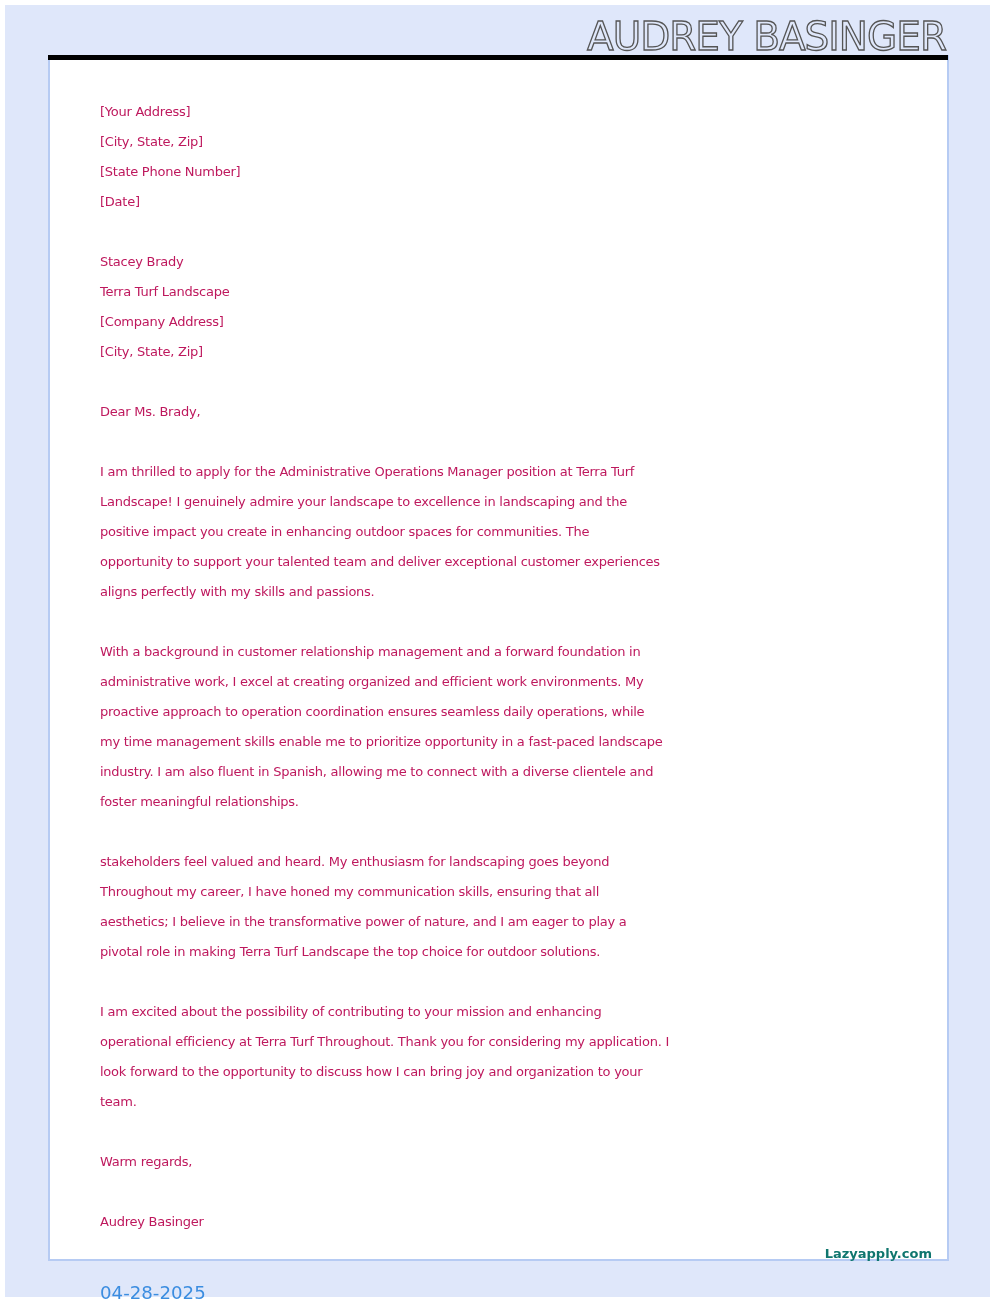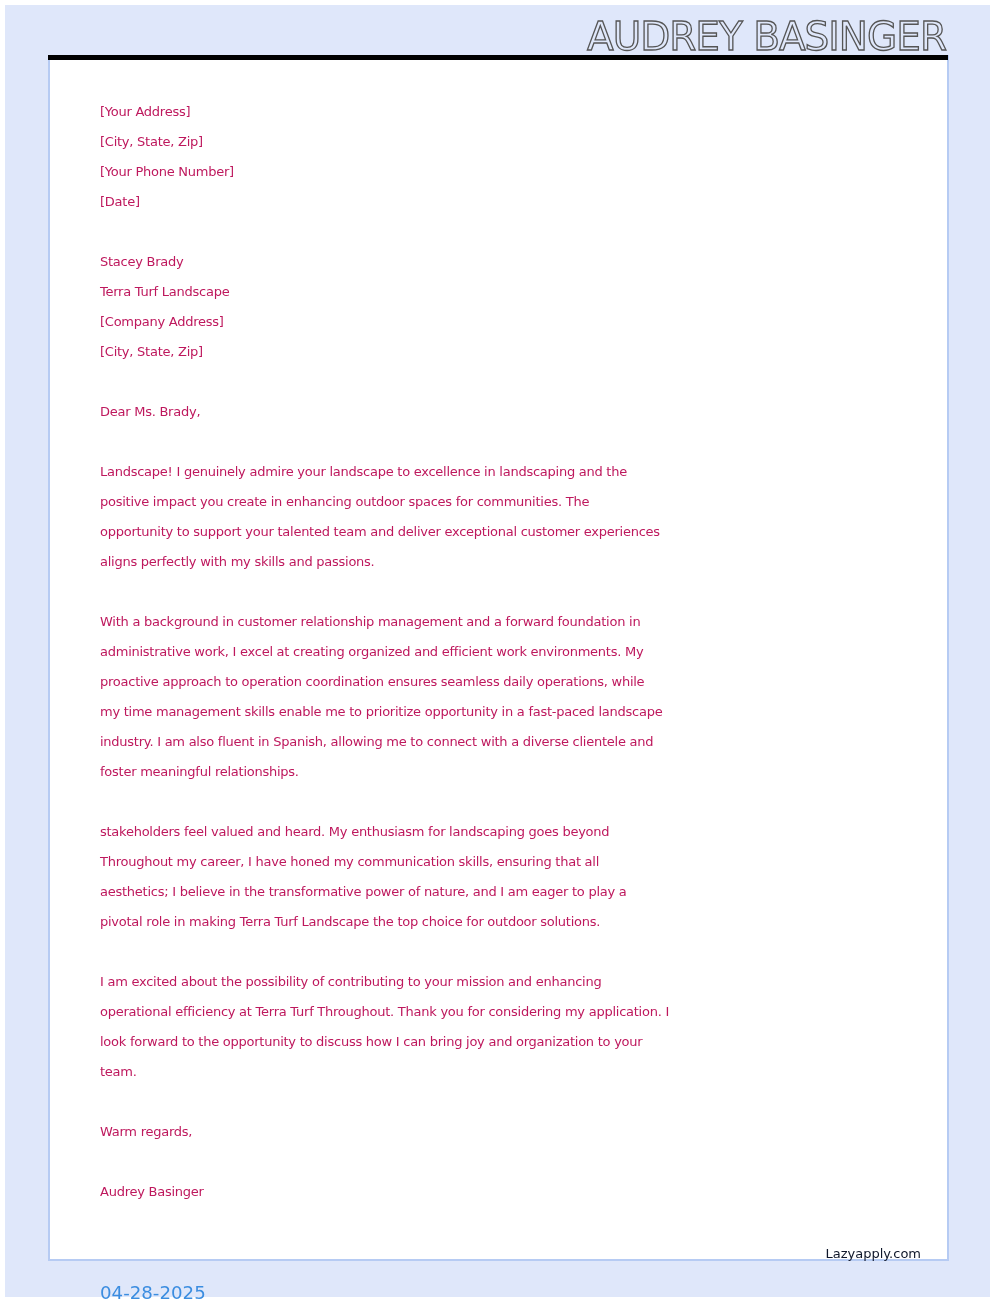--- a/index.html
+++ b/index.html
@@ -9,50 +9,51 @@
   .name { position:absolute; right:50px; top:14px; font-size:39px; letter-spacing:-1px;
           color:#dfe7fa; -webkit-text-stroke:1.3px #555; font-family:"DejaVu Sans", sans-serif;
           white-space:nowrap; }
   .card { position:absolute; left:48px; top:55px; width:897px; height:1204px; background:#ffffff;
           border-left:2px solid #b6cbf3; border-right:2px solid #b6cbf3; border-bottom:2px solid #b6cbf3; }
   .topbar { position:absolute; left:48px; top:55px; width:900px; height:5px; background:#000; }
   .body { position:absolute; left:100px; top:97px; width:800px; font-size:13px; line-height:30px;
           color:#be185d; letter-spacing:-0.25px; }
   .line { display:block; white-space:nowrap; }
   .blank { display:block; height:30px; }
-  .brand { position:absolute; right:75px; top:1246px; font-size:13px; color:#0f172a; }
+  .brand { position:absolute; right:64px; top:1246px; font-size:13px; color:#0f766e;font-weight:bold; }
   .date { position:absolute; left:100px; top:1278px; font-size:18.2px; line-height:30px; color:#3b8de0; }
 </style>
 </head>
 <body>
 
 <div class="outer"></div>
 <div class="name">AUDREY BASINGER</div>
 <div class="card"></div>
 <div class="topbar"></div>
 
 <div class="body">
   <div>
     <span class="line">[Your Address]</span>
     <span class="line">[City, State, Zip]</span>
-    <span class="line">[Your Phone Number]</span>
+    <span class="line">[State Phone Number]</span>
     <span class="line">[Date]</span>
   </div>
   <span class="blank"></span>
   <div>
     <span class="line">Stacey Brady</span>
     <span class="line">Terra Turf Landscape</span>
     <span class="line">[Company Address]</span>
     <span class="line">[City, State, Zip]</span>
   </div>
   <span class="blank"></span>
   <span class="line">Dear Ms. Brady,</span>
   <span class="blank"></span>
 
   <div>
+    <span class="line">I am thrilled to apply for the Administrative Operations Manager position at Terra Turf</span>
     <span class="line">Landscape! I genuinely admire your landscape to excellence in landscaping and the</span>
     <span class="line">positive impact you create in enhancing outdoor spaces for communities. The</span>
     <span class="line">opportunity to support your talented team and deliver exceptional customer experiences</span>
     <span class="line">aligns perfectly with my skills and passions.</span>
   </div>
   <span class="blank"></span>
 
   <div>
     <span class="line">With a background in customer relationship management and a forward foundation in</span>
     <span class="line">administrative work, I excel at creating organized and efficient work environments. My</span>

